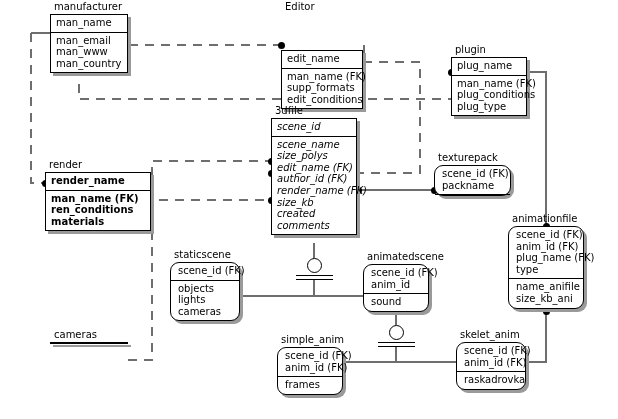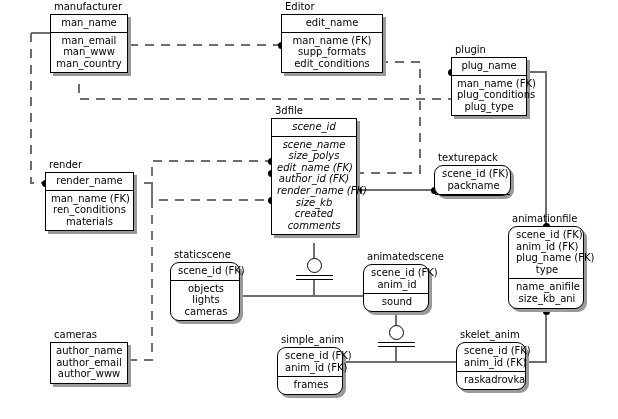--- a/index.html
+++ b/index.html
@@ -29,21 +29,20 @@
     position:absolute;left:0;top:0;
     box-sizing:border-box;
     background:#ffffff;
     border:1px solid #000000;
     box-shadow:3px 3px 0 0 #9a9a9a;
   }
   .entity.weak .ent-body{border-radius:9px;}
   .pk-sec,.at-sec{
     box-sizing:border-box;
     padding:2px 5px 3px 5px;
-    text-align:center;
   }
   .pk-sec{border-bottom:1px solid #000000;}
   .entity.weak .pk-sec{padding-left:7px;}
   .entity.weak .at-sec{padding-left:7px;}
   .attr{
     font-size:10px;
     line-height:11.6px;
     color:#000;
     white-space:nowrap;
   }
@@ -143,21 +142,21 @@
           </div>
           <div class="at-sec">
             <div class="attr">man_email</div>
             <div class="attr">man_www</div>
             <div class="attr">man_country</div>
           </div>
         </div>
       </div>
       <div class="entity" style="left: 281px; top: 14px; width: 82px;">
         <div class="ent-title">Editor</div>
-        <div class="ent-body" style="width: 102px;">
+        <div class="ent-body" style="width: 82px; margin-top: 36px;">
           <div class="pk-sec">
             <div class="attr">edit_name</div>
           </div>
           <div class="at-sec">
             <div class="attr">man_name (FK)</div>
             <div class="attr">supp_formats</div>
             <div class="attr">edit_conditions</div>
           </div>
         </div>
       </div>
@@ -187,21 +186,21 @@
             <div class="attr">author_id (FK)</div>
             <div class="attr">render_name (FK)</div>
             <div class="attr">size_kb</div>
             <div class="attr">created</div>
             <div class="attr">comments</div>
           </div>
         </div>
       </div>
       <div class="entity" style="left: 45px; top: 172px; width: 83px;">
         <div class="ent-title">render</div>
-        <div class="ent-body" style="width: 89px;">
+        <div class="ent-body" style="width: 106px; font-weight: bold;">
           <div class="pk-sec">
             <div class="attr">render_name</div>
           </div>
           <div class="at-sec">
             <div class="attr">man_name (FK)</div>
             <div class="attr">ren_conditions</div>
             <div class="attr">materials</div>
           </div>
         </div>
       </div>
@@ -250,25 +249,20 @@
             <div class="attr">anim_id</div>
           </div>
           <div class="at-sec">
             <div class="attr">sound</div>
           </div>
         </div>
       </div>
       <div class="entity" style="left: 50px; top: 342px; width: 78px;">
         <div class="ent-title">cameras</div>
         <div class="ent-body" style="width: 78px;">
-          <div class="at-sec">
-            <div class="attr">author_name</div>
-            <div class="attr">author_email</div>
-            <div class="attr">author_www</div>
-          </div>
         </div>
       </div>
       <div class="entity weak" style="left: 277px; top: 347px; width: 66px;">
         <div class="ent-title">simple_anim</div>
         <div class="ent-body" style="width: 66px;">
           <div class="pk-sec">
             <div class="attr">scene_id (FK)</div>
             <div class="attr">anim_id (FK)</div>
           </div>
           <div class="at-sec">

